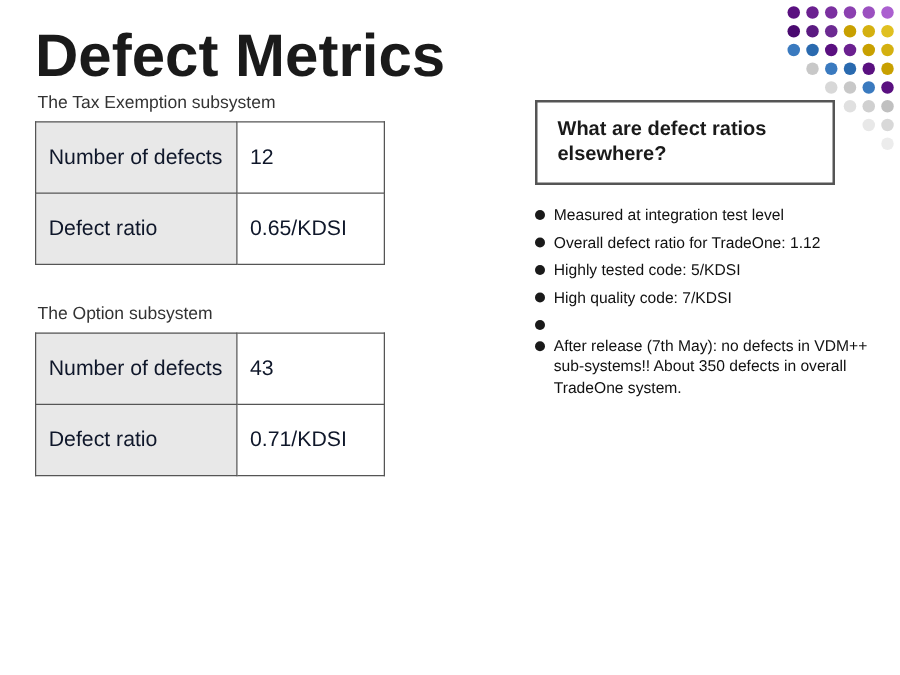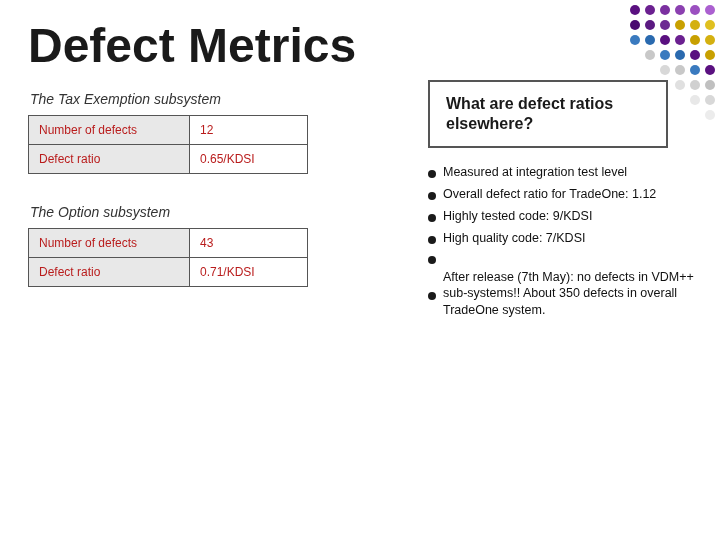--- a/index.html
+++ b/index.html
@@ -29,43 +29,41 @@
       flex-shrink: 0;
       display: flex;
       flex-direction: column;
     }
 
     .page-title {
       font-size: 48px;
       font-weight: bold;
       color: #1a1a1a;
       line-height: 1.1;
-      margin-bottom: 18px;
     }
 
     .subsystem-label {
       font-size: 14px;
       color: #333;
       margin-bottom: 8px;
       padding-left: 2px;
-      font-style: italic;
     }
 
     .metrics-table {
       border-collapse: collapse;
       width: 280px;
       margin-bottom: 30px;
       border: 1px solid #555;
     }
 
     .metrics-table td {
       border: 1px solid #555;
-      padding: 7px 10px;
-      font-size: 12px;
-      color: #b91c1c;
+      padding: 18px 10px;
+      font-size: 17px;
+      color: #0f172a;
     }
 
     .metrics-table td:first-child {
       background: #e8e8e8;
       width: 150px;
       font-weight: normal;
     }
 
     .metrics-table td:last-child {
       background: #fff;
@@ -94,21 +92,21 @@
     }
 
     .bullet-list {
       list-style: none;
       padding: 0;
       margin: 0;
     }
 
     .bullet-list li {
       display: flex;
-      align-items: center;
+      align-items: flex-start;
       font-size: 12.5px;
       color: #111;
       margin-bottom: 5px;
       line-height: 1.35;
     }
 
     .bullet-dot {
       width: 8px;
       height: 8px;
       border-radius: 50%;
@@ -217,21 +215,21 @@
     <li>
           <span class="bullet-dot"></span>
           <span>Measured at integration test level</span>
         </li>
         <li>
           <span class="bullet-dot"></span>
           <span>Overall defect ratio for TradeOne: 1.12</span>
         </li>
         <li>
           <span class="bullet-dot"></span>
-          <span>Highly tested code: 9/KDSI</span>
+          <span>Highly tested code: 5/KDSI</span>
         </li>
         <li>
           <span class="bullet-dot"></span>
           <span>High quality code: 7/KDSI</span>
         </li>
         <li>
           <span class="bullet-dot"></span>
         </li>
         <li>
           <span class="bullet-dot"></span>

